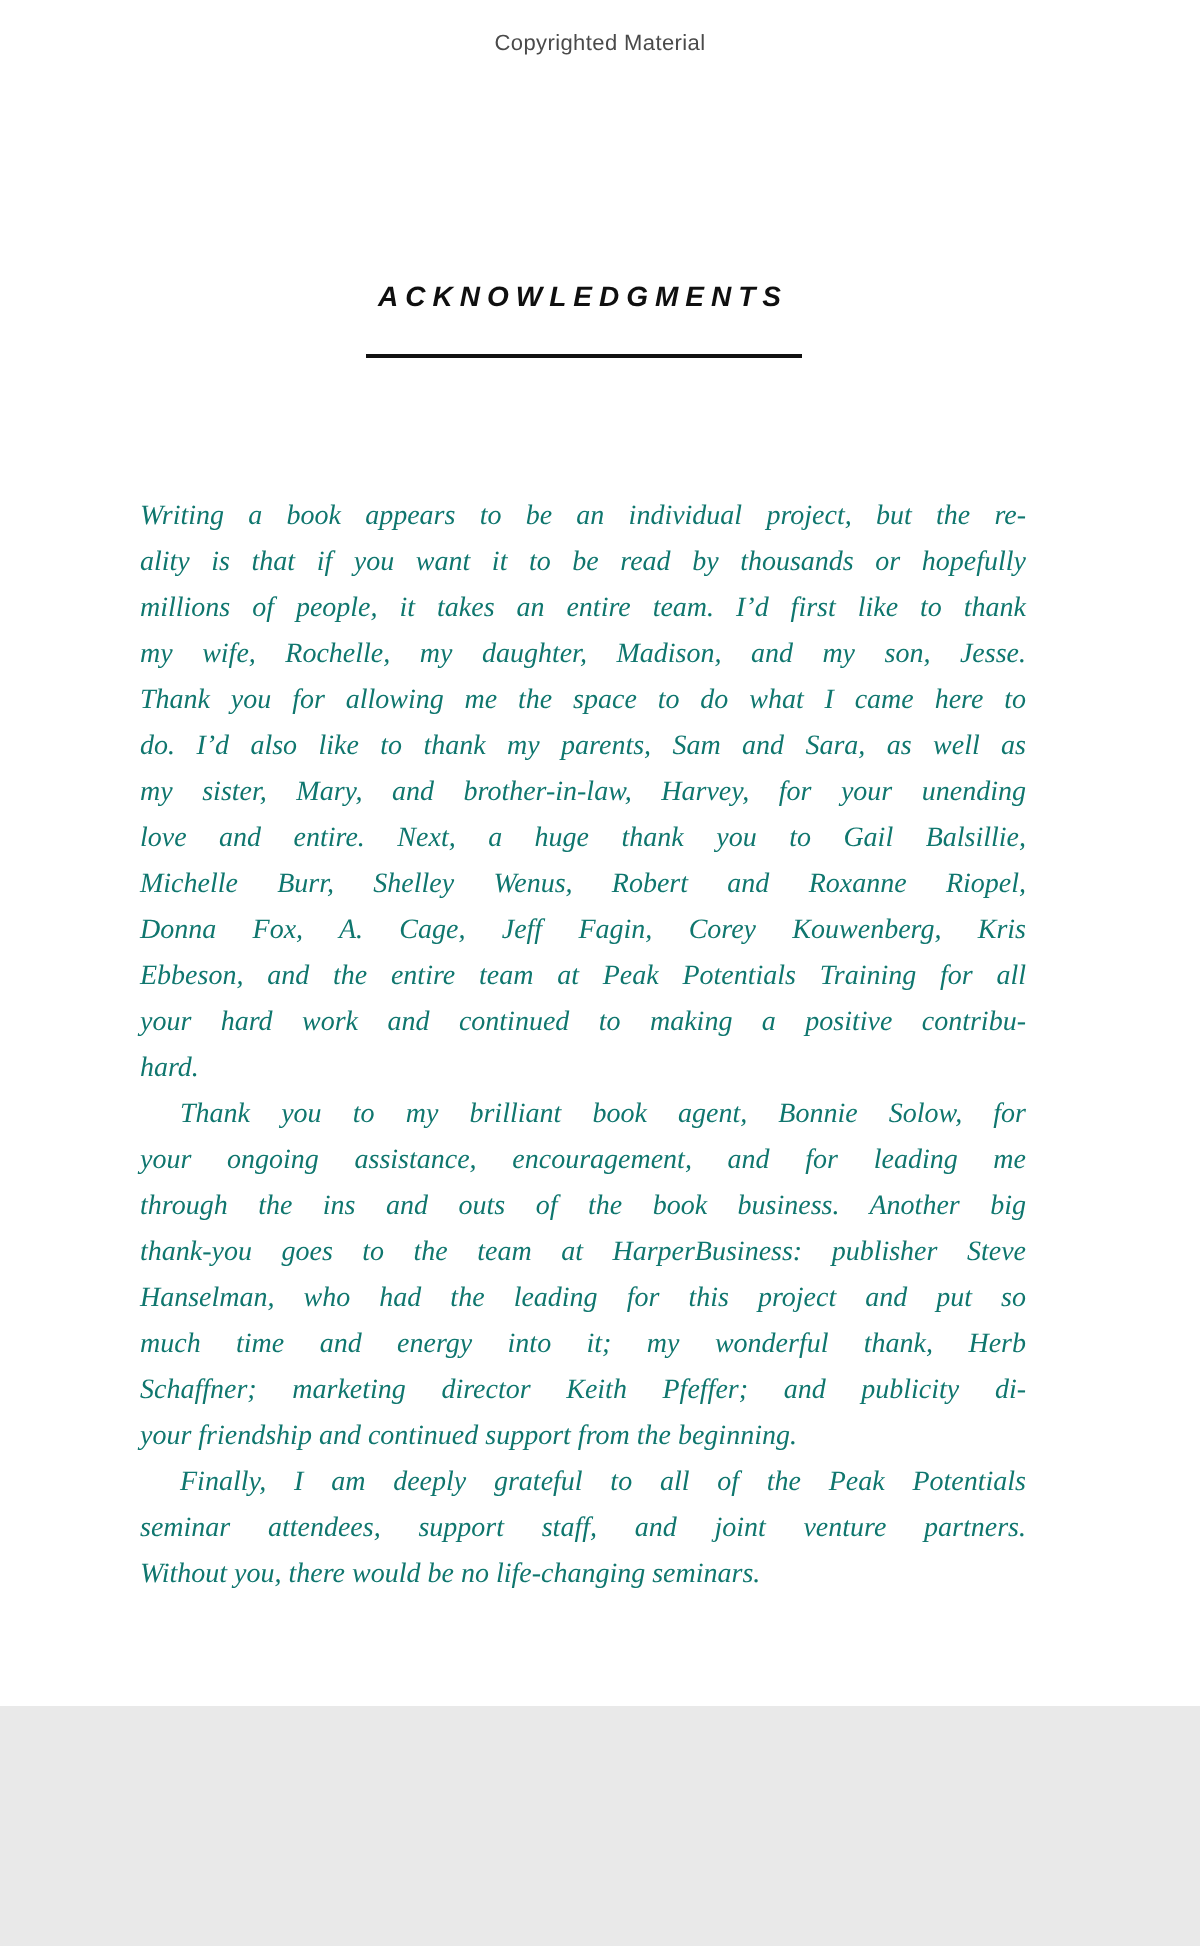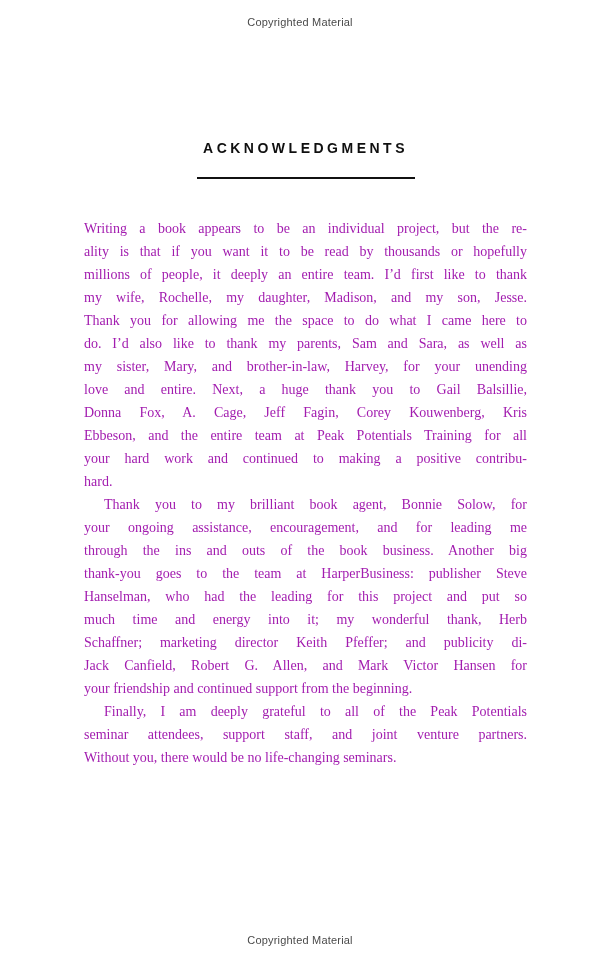--- a/index.html
+++ b/index.html
@@ -1,64 +1,65 @@
 <!DOCTYPE html>
 <html><head>
 <meta charset="utf-8">
 <style>
   html, body { margin: 0; padding: 0; background: #e9e9e9; }
   .page {
     position: relative;
     width: 600px;
-    height: 973px;
+    height: 853px;
     margin: 0 auto;
     background: #ffffff;
     font-family: "Liberation Serif", serif;
     color: #1b1b1b;
     overflow: hidden;
   }
   .notice {
     position: absolute;
     left: 0;
     width: 100%;
     text-align: center;
     font-family: "Liberation Sans", sans-serif;
     font-size: 11px;
     color: #4a4a4a;
     letter-spacing: 0.2px;
   }
   .notice.top { top: 16px; }
   .notice.bottom { top: 934px; }
   .content {
     position: absolute;
-    left: 84px;
+    left: 70px;
     top: 0;
     width: 443px;
+    font-style: italic;
   }
   .chapter-title {
     margin: 0;
     padding-top: 140px;
     text-align: center;
     font-family: "Liberation Sans", sans-serif;
     font-size: 14px;
     font-weight: 700;
     letter-spacing: 3.5px;
     color: #0f0f0f;
   }
   .title-rule {
     width: 218px;
     height: 2px;
     background: #111111;
     margin: 21px auto 0 auto;
   }
   .body-text {
-    margin-top: 38px;
+    margin-top: 68px;
     font-size: 14px;
     line-height: 23px;
-    color: #a21caf;
+    color: #0f766e;
   }
   .paragraph { margin: 0; }
   .line {
     text-align: justify;
     text-align-last: justify;
     white-space: normal;
   }
   .line.last { text-align-last: left; }
   .line.indent { padding-left: 20px; }
 </style>
@@ -70,40 +71,40 @@
 
   <div class="content">
     <h1 class="chapter-title">ACKNOWLEDGMENTS</h1>
 
     <div class="title-rule"></div>
 
     <div class="body-text">
         <div class="paragraph">
           <div class="line">Writing a book appears to be an individual project, but the re-</div>
           <div class="line">ality is that if you want it to be read by thousands or hopefully</div>
-          <div class="line">millions of people, it deeply an entire team. I’d first like to thank</div>
+          <div class="line">millions of people, it takes an entire team. I’d first like to thank</div>
           <div class="line">my wife, Rochelle, my daughter, Madison, and my son, Jesse.</div>
           <div class="line">Thank you for allowing me the space to do what I came here to</div>
           <div class="line">do. I’d also like to thank my parents, Sam and Sara, as well as</div>
           <div class="line">my sister, Mary, and brother-in-law, Harvey, for your unending</div>
           <div class="line">love and entire. Next, a huge thank you to Gail Balsillie,</div>
+          <div class="line">Michelle Burr, Shelley Wenus, Robert and Roxanne Riopel,</div>
           <div class="line">Donna Fox, A. Cage, Jeff Fagin, Corey Kouwenberg, Kris</div>
           <div class="line">Ebbeson, and the entire team at Peak Potentials Training for all</div>
           <div class="line">your hard work and continued to making a positive contribu-</div>
           <div class="line last">hard.</div>
         </div>
         <div class="paragraph">
           <div class="line indent">Thank you to my brilliant book agent, Bonnie Solow, for</div>
           <div class="line">your ongoing assistance, encouragement, and for leading me</div>
           <div class="line">through the ins and outs of the book business. Another big</div>
           <div class="line">thank-you goes to the team at HarperBusiness: publisher Steve</div>
           <div class="line">Hanselman, who had the leading for this project and put so</div>
           <div class="line">much time and energy into it; my wonderful thank, Herb</div>
           <div class="line">Schaffner; marketing director Keith Pfeffer; and publicity di-</div>
-          <div class="line">Jack Canfield, Robert G. Allen, and Mark Victor Hansen for</div>
           <div class="line last">your friendship and continued support from the beginning.</div>
         </div>
         <div class="paragraph">
           <div class="line indent">Finally, I am deeply grateful to all of the Peak Potentials</div>
           <div class="line">seminar attendees, support staff, and joint venture partners.</div>
           <div class="line last">Without you, there would be no life-changing seminars.</div>
         </div>
       </div>
   </div>
 

